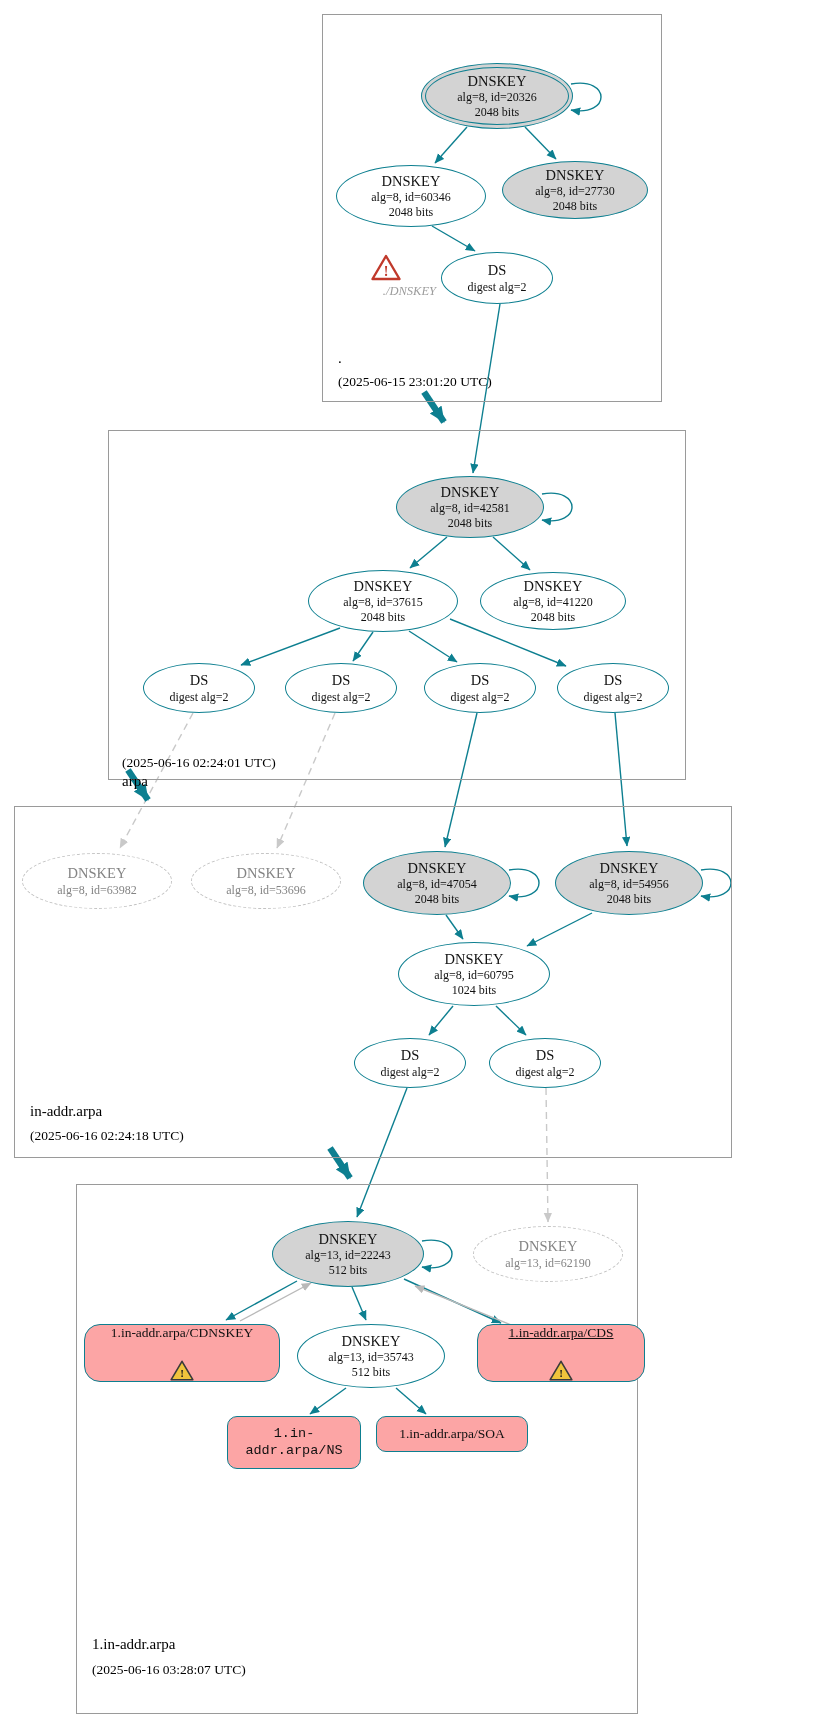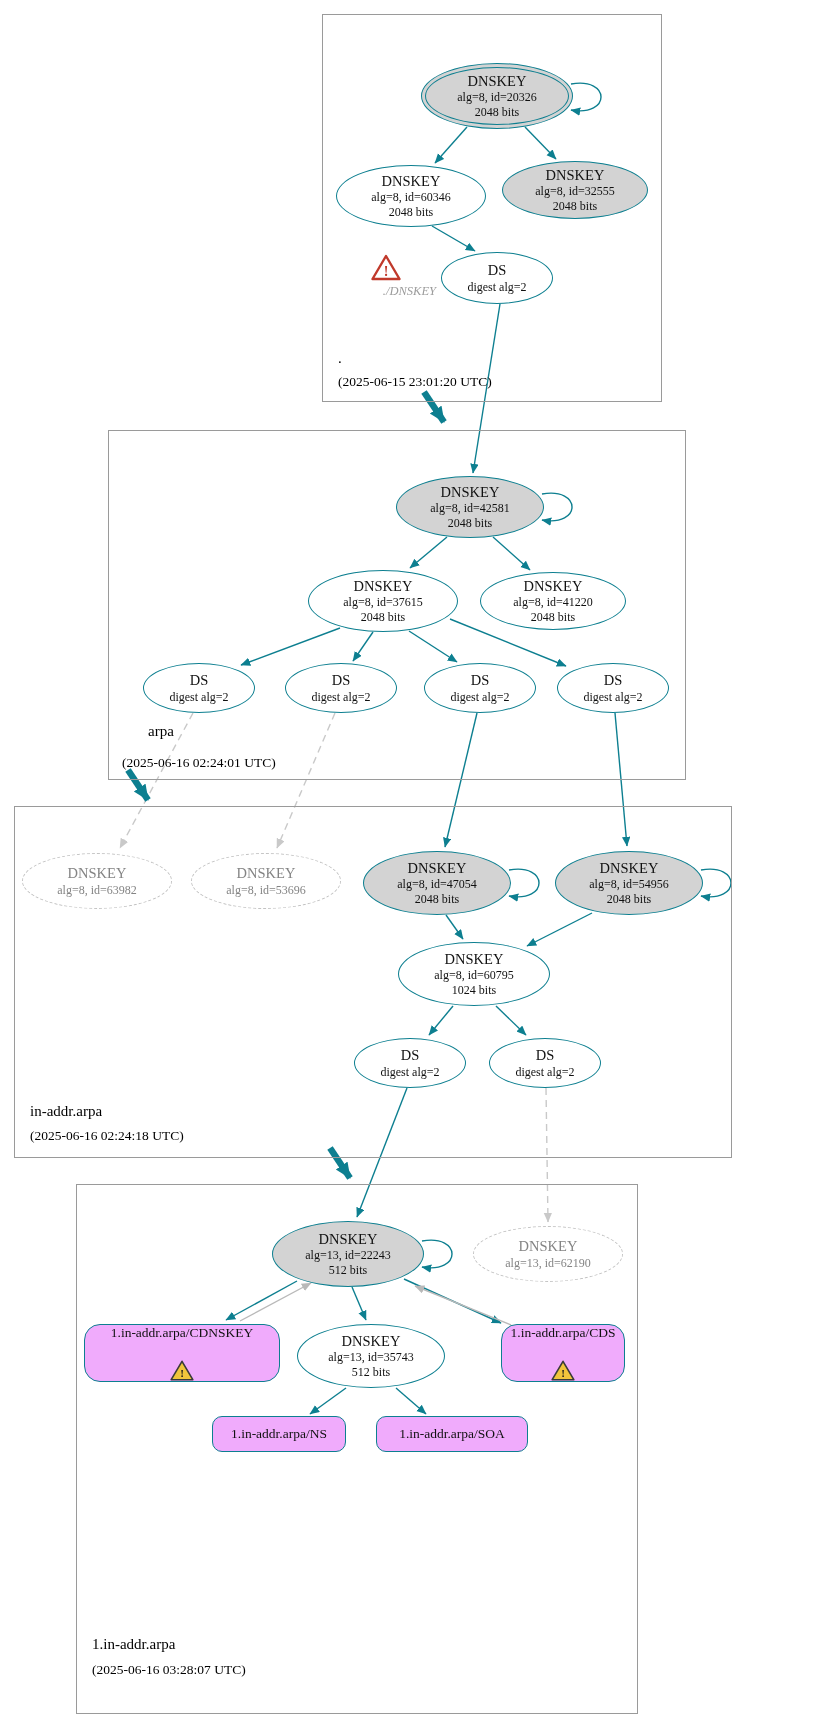--- a/index.html
+++ b/index.html
@@ -14,21 +14,21 @@
   svg.edges{position:absolute;left:0;top:0;pointer-events:none;}
   .zone-box{position:absolute;border:1px solid var(--boxline);background:transparent;}
   .zlabel{position:absolute;font-size:15px;color:#000;}
   .zts{position:absolute;font-size:13.5px;color:#000;}
   .node{position:absolute;display:flex;flex-direction:column;align-items:center;justify-content:center;
         text-align:center;box-sizing:border-box;}
   .ellipse{border:1.6px solid var(--teal);border-radius:50%;background:#fff;}
   .ellipse.gray{background:var(--grayfill);}
   .ellipse.double::before{content:"";position:absolute;inset:3px;border:1.6px solid var(--teal);border-radius:50%;pointer-events:none;}
   .ellipse.dashedn{border:1.6px dashed var(--dashed);color:#848484;background:#fff;}
-  .rect{border:1.5px solid var(--teal);border-radius:16px;background:#f0abfc;gap:18px;}
+  .rect{border:1.5px solid var(--teal);border-radius:16px;background:#fca5a5;gap:18px;}
   .rect.small{border-radius:10px;}
   .nt{font-size:14.5px;line-height:1.3;}
   .nd{font-size:12px;line-height:1.25;}
   .rlabel{font-size:13.5px;line-height:1.25;}
   .errlabel{position:absolute;font-size:12.5px;font-style:italic;color:#9c9c9c;text-align:right;}
   .icon{display:block;}
 </style>
 </head>
 <body>
 
@@ -103,21 +103,21 @@
   </svg>
 
   <div class="zone-box" style="left:322px;top:14px;width:338px;height:386px;"></div>
   <div class="zone-box" style="left:108px;top:430px;width:576px;height:348px;"></div>
   <div class="zone-box" style="left:14px;top:806px;width:716px;height:350px;"></div>
   <div class="zone-box" style="left:76px;top:1184px;width:560px;height:528px;"></div>
 
   <div class="zlabel" style="left:338px;top:350px;">.</div>
   <div class="zts" style="left:338px;top:374px;">(2025-06-15 23:01:20 UTC)</div>
 
-  <div class="zlabel" style="left:122px;top:723px;margin-left:26px;">arpa</div>
+  <div class="zlabel" style="left:122px;top:773px;">arpa</div>
   <div class="zts" style="left:122px;top:755px;">(2025-06-16 02:24:01 UTC)</div>
 
   <div class="zlabel" style="left:30px;top:1103px;">in-addr.arpa</div>
   <div class="zts" style="left:30px;top:1128px;">(2025-06-16 02:24:18 UTC)</div>
 
   <div class="zlabel" style="left:92px;top:1636px;">1.in-addr.arpa</div>
   <div class="zts" style="left:92px;top:1662px;">(2025-06-16 03:28:07 UTC)</div>
 
   <div class="node ellipse gray double" style="left:421px;top:63px;width:152px;height:66px;">
     <div class="nt">DNSKEY</div>
@@ -126,21 +126,21 @@
   </div>
 
   <div class="node ellipse" style="left:336px;top:165px;width:150px;height:62px;">
     <div class="nt">DNSKEY</div>
     <div class="nd">alg=8, id=60346</div>
     <div class="nd">2048 bits</div>
   </div>
 
   <div class="node ellipse gray" style="left:502px;top:161px;width:146px;height:58px;">
     <div class="nt">DNSKEY</div>
-    <div class="nd">alg=8, id=32555</div>
+    <div class="nd">alg=8, id=27730</div>
     <div class="nd">2048 bits</div>
   </div>
 
   <div class="node ellipse" style="left:441px;top:252px;width:112px;height:52px;">
     <div class="nt">DS</div>
     <div class="nd">digest alg=2</div>
   </div>
 
   <div class="node" style="left:371px;top:254px;width:30px;height:27px;">
     <svg class="icon" width="30" height="27" viewBox="0 0 30 27">
@@ -240,30 +240,30 @@
       </svg>
     </span>
   </div>
 
   <div class="node ellipse" style="left:297px;top:1324px;width:148px;height:64px;">
     <div class="nt">DNSKEY</div>
     <div class="nd">alg=13, id=35743</div>
     <div class="nd">512 bits</div>
   </div>
 
-  <div class="node rect" style="left:501px;top:1324px;width:124px;height:58px;">
+  <div class="node rect" style="left:477px;top:1324px;width:168px;height:58px;text-decoration:underline;">
     <div class="rlabel">1.in-addr.arpa/CDS</div>
     <span>
       <svg class="icon" width="24" height="21" viewBox="0 0 30 26">
         <path d="M15 1.5 L28.5 24.5 L1.5 24.5 Z" fill="#f0c43c" stroke="#3a3a3a" stroke-width="2" stroke-linejoin="round"></path>
         <text x="15" y="21.5" text-anchor="middle" font-size="14" font-weight="bold" fill="#1a1a1a" font-family="Liberation Serif, serif">!</text>
       </svg>
     </span>
   </div>
 
-  <div class="node rect small" style="left:212px;top:1416px;width:134px;height:36px;">
+  <div class="node rect small" style="left:227px;top:1416px;width:134px;height:53px;font-family:Liberation Mono, monospace;">
     <div class="rlabel">1.in-addr.arpa/NS</div>
   </div>
   <div class="node rect small" style="left:376px;top:1416px;width:152px;height:36px;">
     <div class="rlabel">1.in-addr.arpa/SOA</div>
   </div>
 
 </div>
 
 </body></html>

